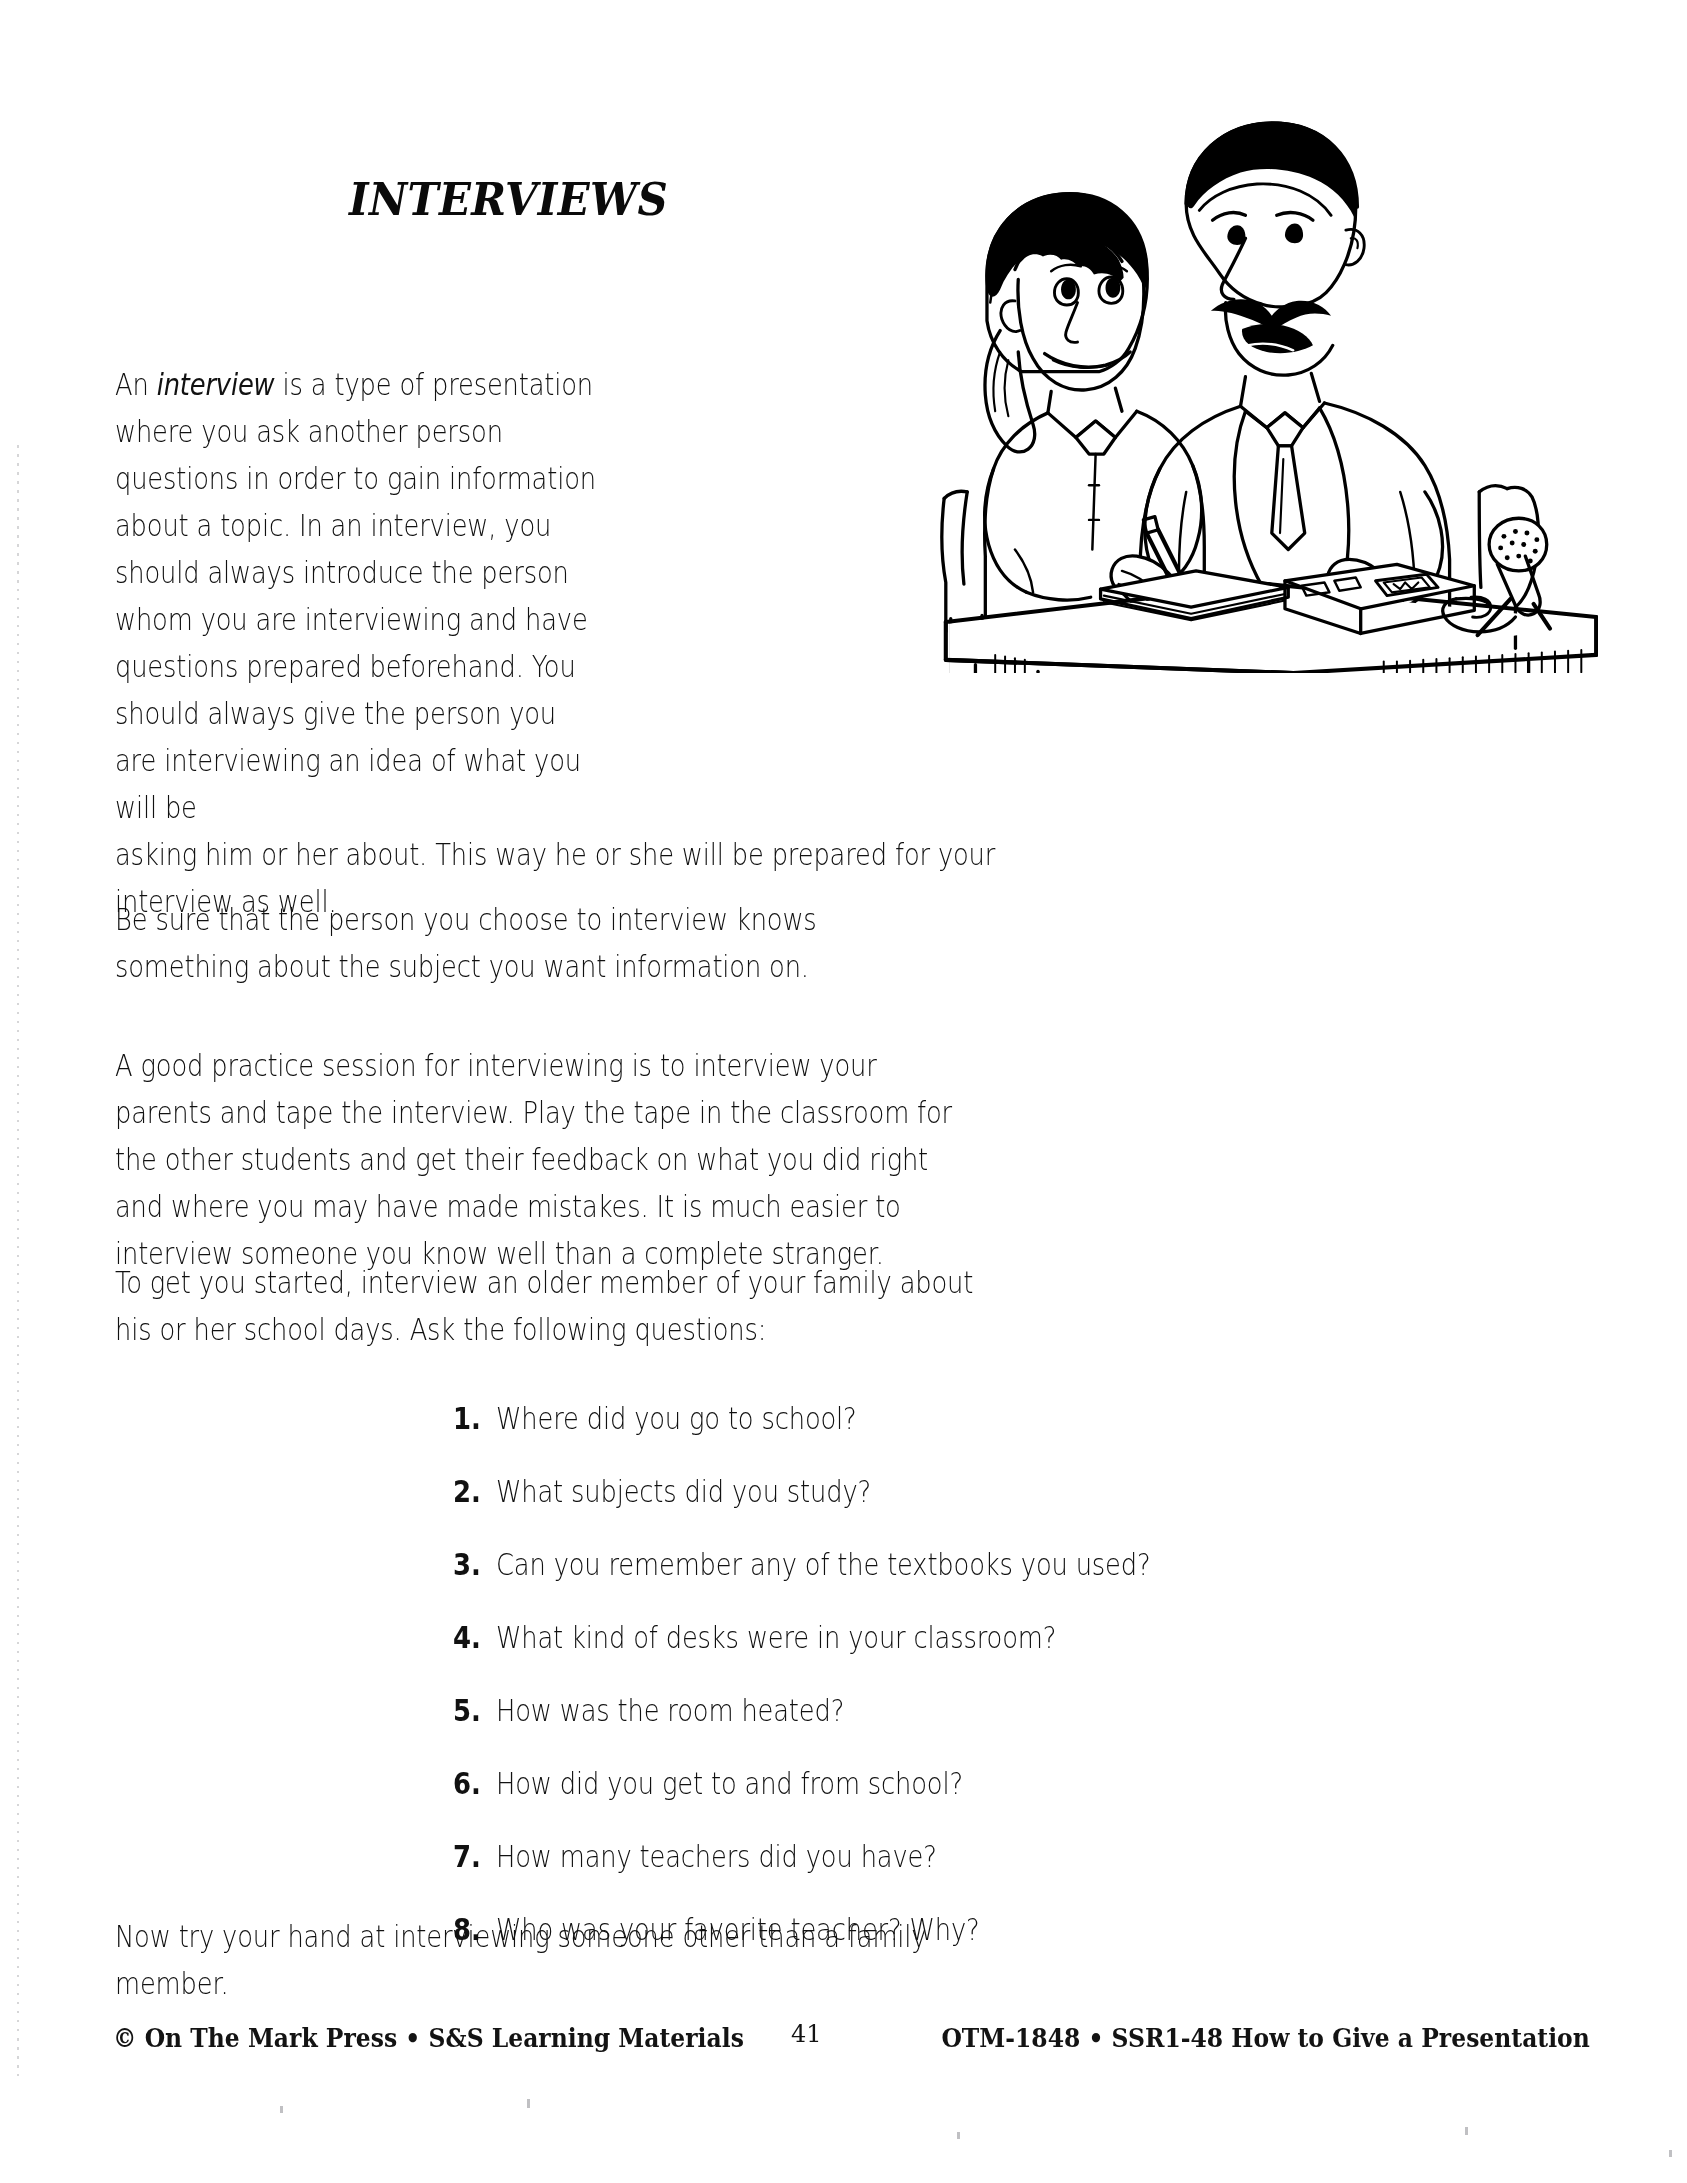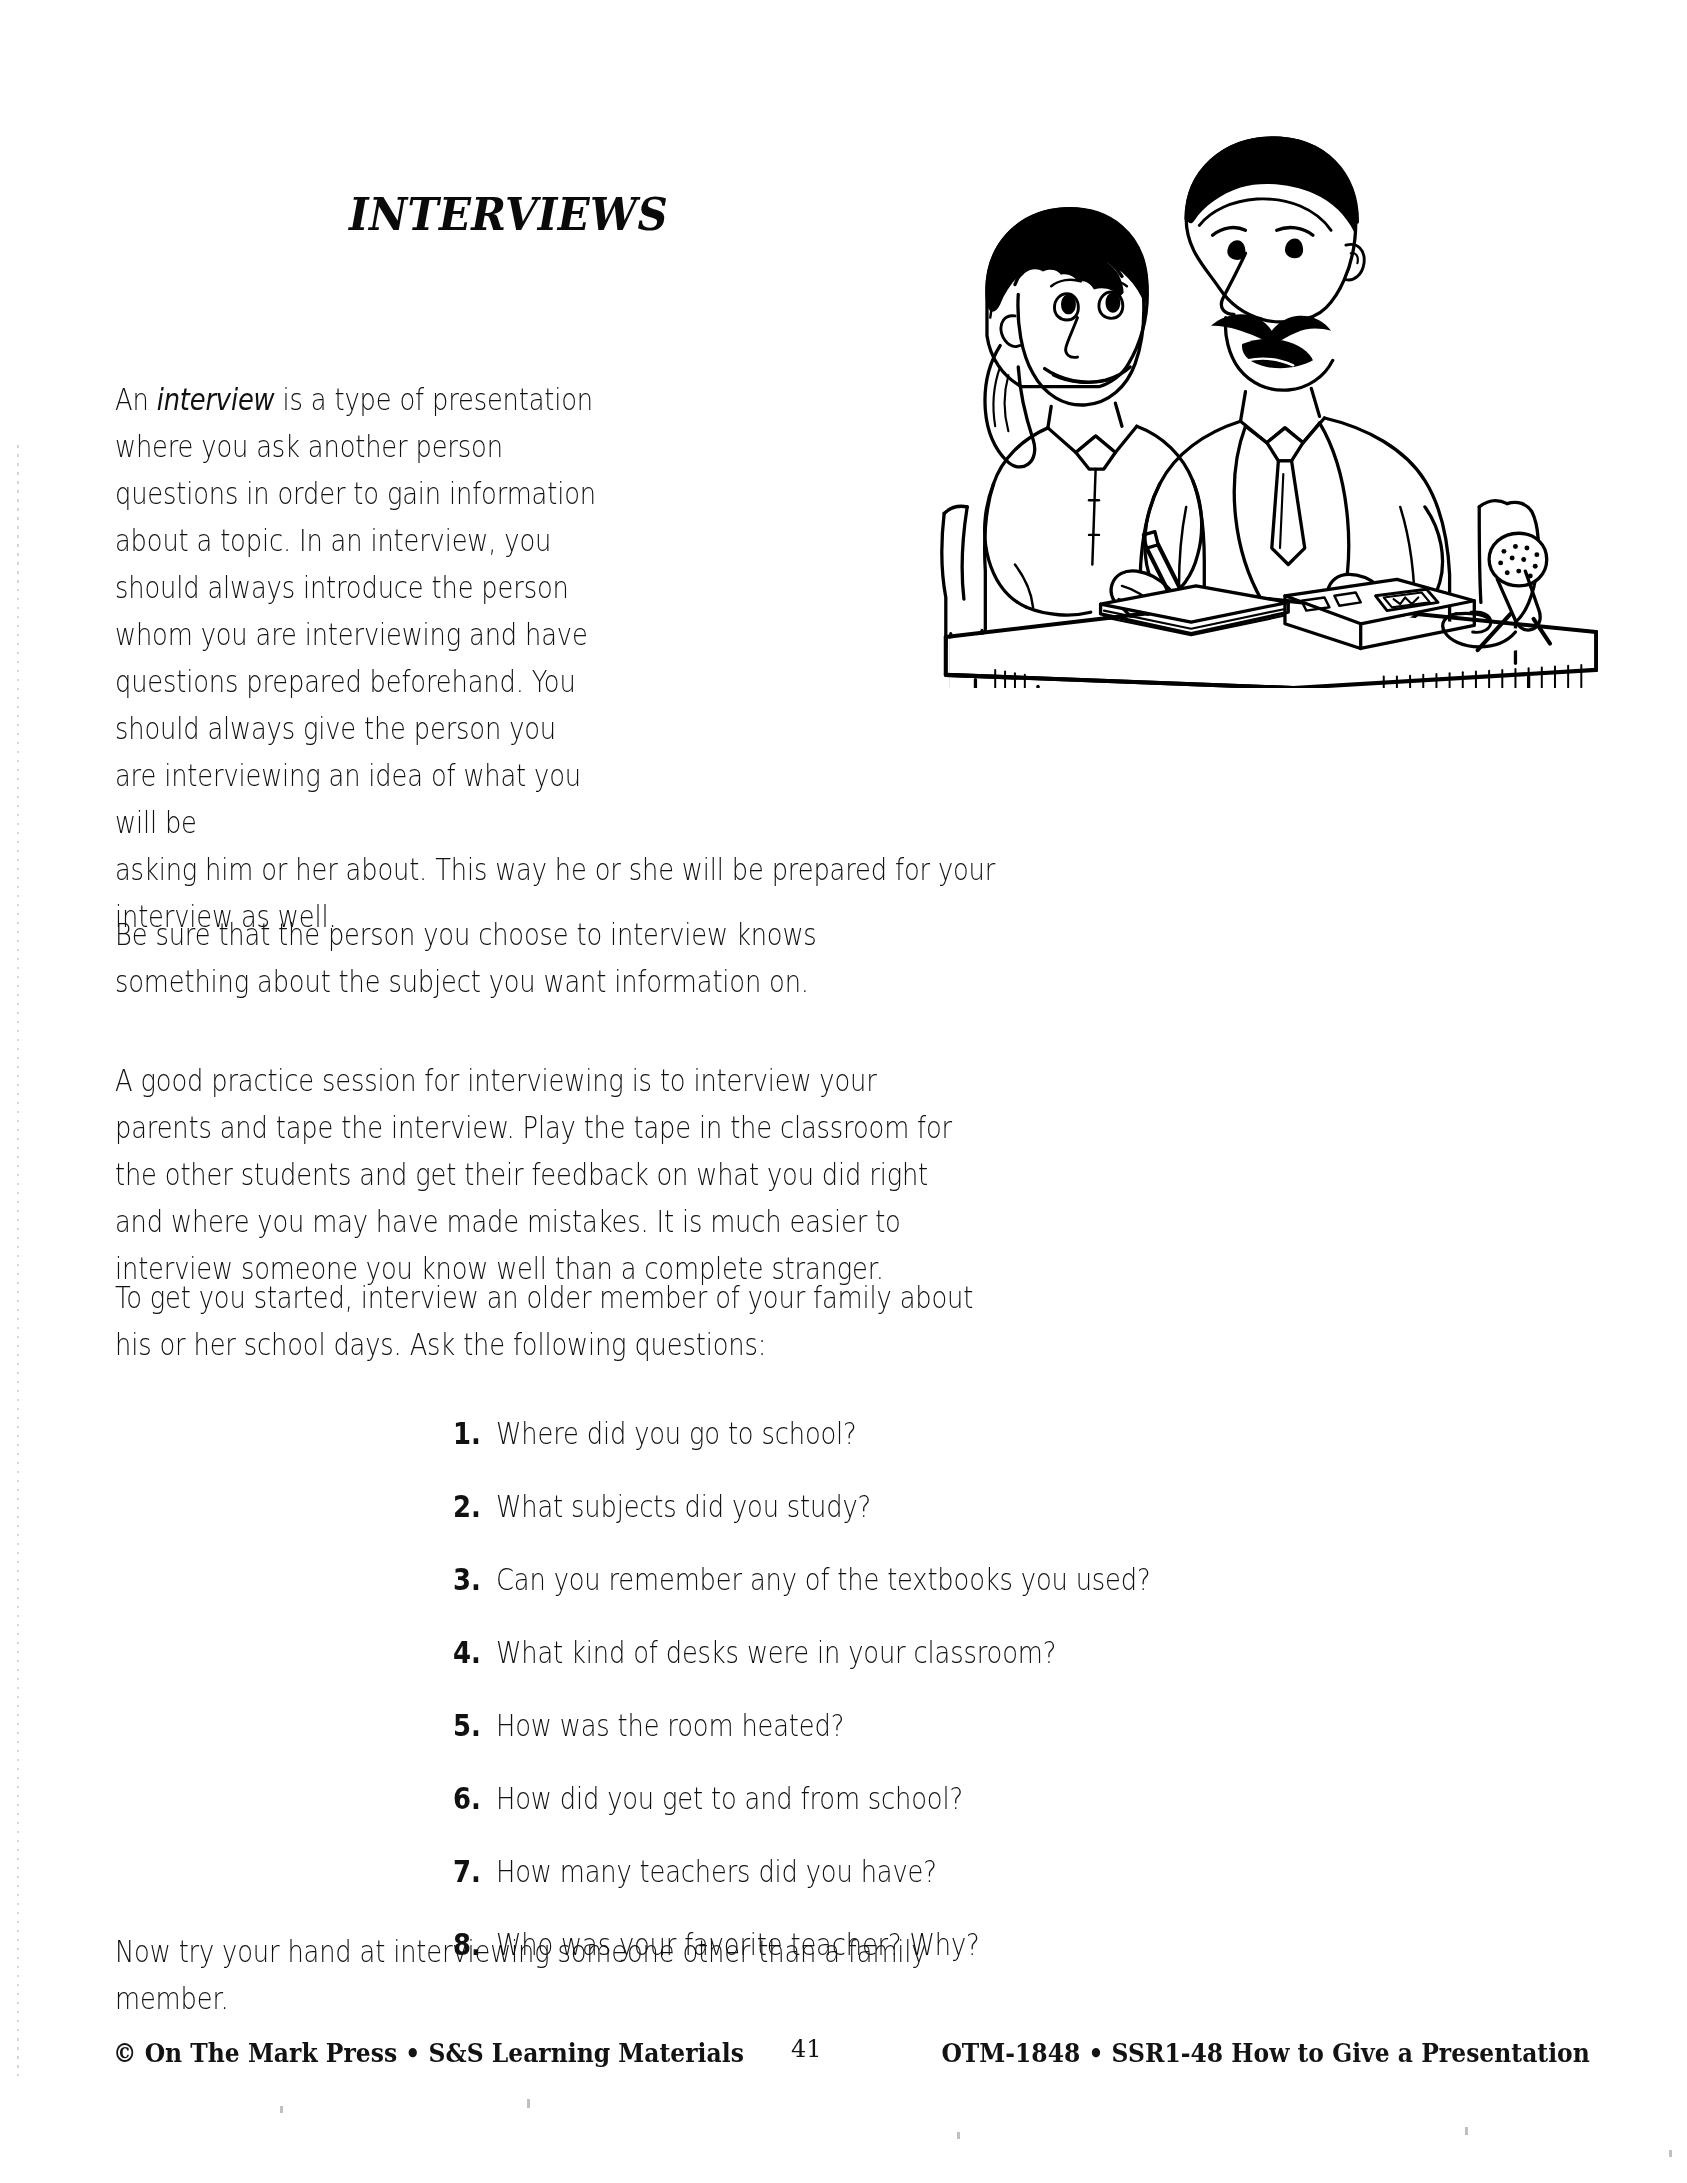--- a/index.html
+++ b/index.html
@@ -44,21 +44,20 @@
     background: rgba(130,130,135,.5);
   }
 
   
   #content {
     position: absolute;
     left: 115px;
     top: 0;
     width: 1475px;
     height: 1862px;
-    margin-top: 15px;
   }
 
   
   #title-block {
     position: absolute;
     left: 234px;
     top: 161px;
   }
   #doc-title {
     margin: 0;

